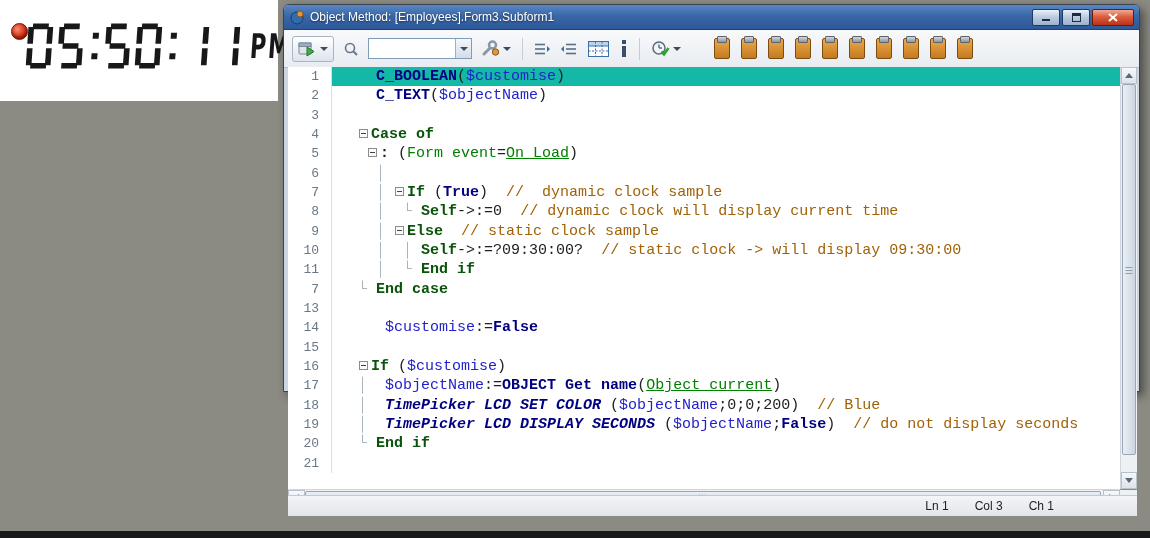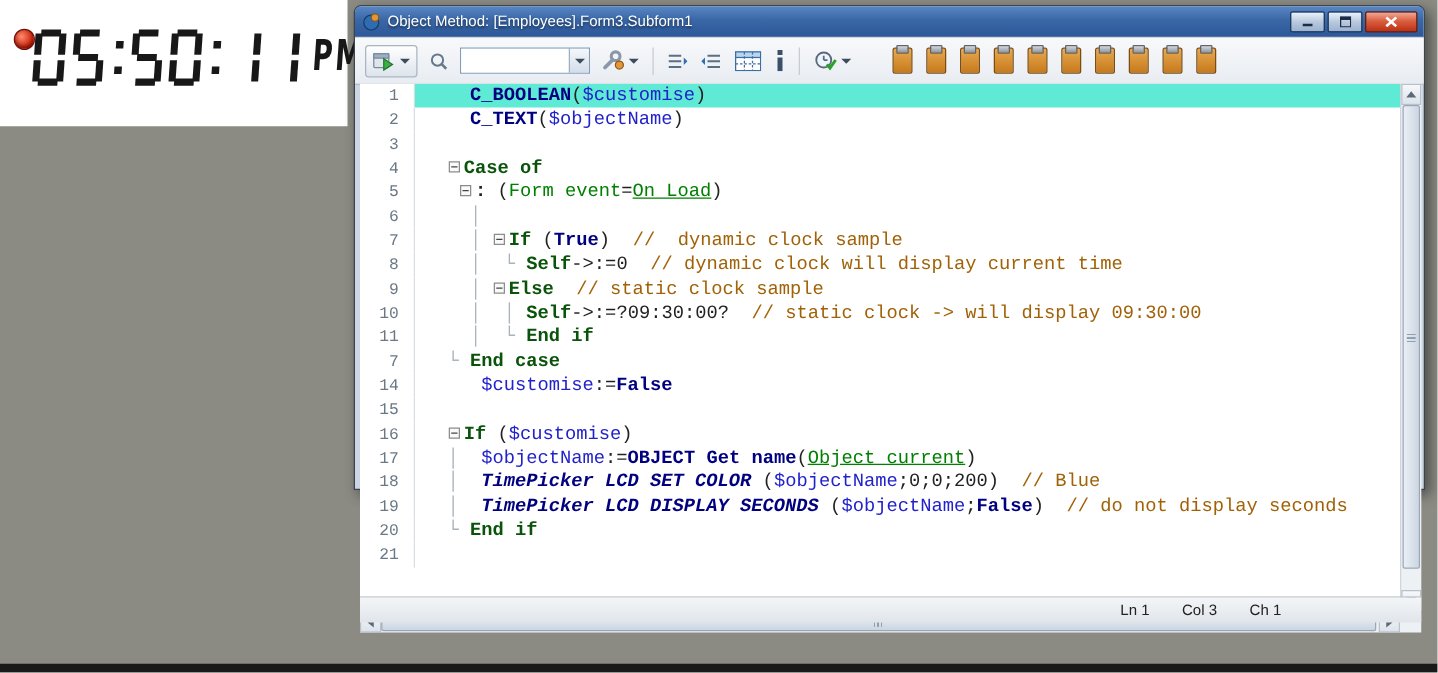--- a/index.html
+++ b/index.html
@@ -81,21 +81,21 @@
   .code-lines{
     position:absolute;left:0;top:0;width:832px;height:422px;
     font-family:"Liberation Mono",monospace;font-size:15px;
   }
   .code-line{display:flex;height:19.33px;line-height:19.33px}
   .gutter-num{
     flex:0 0 44px;box-sizing:border-box;text-align:right;padding-right:12px;
     font-size:13px;color:#6a7886;background:#fff;border-right:1px solid #dadde1;
   }
   .code-text{flex:1;margin:0;padding-left:8px;white-space:pre;font:inherit;overflow:hidden}
-  .code-line.selected .code-text{background:#5eead4}
+  .code-line.selected .code-text{background:#14b8a6}
   .tk-txt{color:#222}
   .tk-cmd{color:#000080;font-weight:bold}
   .tk-var{color:#2222cc}
   .tk-kw{color:#0a530a;font-weight:bold}
   .tk-grn{color:#008000}
   .tk-cst{color:#008000;text-decoration:underline}
   .tk-com{color:#a16207}
   .tk-plg{color:#000080;font-weight:bold;font-style:italic}
   .tk-op{color:#222;font-weight:bold}
   .tk-num{color:#222}
@@ -133,23 +133,23 @@
     content:"";position:absolute;left:50%;top:50%;width:8px;height:7px;transform:translate(-50%,-50%);
     background:repeating-linear-gradient(90deg,#8fa0b2 0 1px,transparent 1px 3px);
   }
   .sb-corner{position:absolute;left:836px;top:485px;width:17px;height:16px;background:#eef1f4}
   .tri-up{width:0;height:0;border-left:4px solid transparent;border-right:4px solid transparent;border-bottom:5px solid #5a6a7a}
   .tri-down{width:0;height:0;border-left:4px solid transparent;border-right:4px solid transparent;border-top:5px solid #5a6a7a}
   .tri-left{width:0;height:0;border-top:4px solid transparent;border-bottom:4px solid transparent;border-right:5px solid #5a6a7a}
   .tri-right{width:0;height:0;border-top:4px solid transparent;border-bottom:4px solid transparent;border-left:5px solid #5a6a7a}
   
   .statusbar{
-    position:absolute;left:4px;top:472px;width:849px;height:21px;box-sizing:border-box;
+    position:absolute;left:4px;top:490px;width:849px;height:21px;box-sizing:border-box;
     background:linear-gradient(#f3f5f7,#e1e5ea);border-top:1px solid #c4cad1;
-    display:flex;align-items:center;justify-content:flex-end;gap:26px;padding-right:112px;
+    display:flex;align-items:center;justify-content:flex-end;gap:26px;padding-right:83px;
     font-size:12px;color:#222;
   }
 </style>
 </head>
 <body>
 
 <div class="form-panel">
   <div class="record-badge"></div>
   <div class="lcd-clock">
     <span class="lcd-time">
@@ -362,20 +362,24 @@
           <div class="gutter-num">10</div>
           <pre class="code-text"><span class="tk-txt">    </span><span class="tk-gde">│</span><span class="tk-txt">  </span><span class="tk-gde">│</span><span class="tk-txt"> </span><span class="tk-kw">Self</span><span class="tk-txt">-&gt;:=</span><span class="tk-num">?09:30:00?</span><span class="tk-com">  // static clock -&gt; will display 09:30:00</span></pre>
         </div>
         <div class="code-line">
           <div class="gutter-num">11</div>
           <pre class="code-text"><span class="tk-txt">    </span><span class="tk-gde">│</span><span class="tk-txt">  </span><span class="tk-gde">└</span><span class="tk-txt"> </span><span class="tk-kw">End if</span></pre>
         </div>
         <div class="code-line">
           <div class="gutter-num">7</div>
           <pre class="code-text"><span class="tk-txt">  </span><span class="tk-gde">└</span><span class="tk-txt"> </span><span class="tk-kw">End case</span></pre>
+        </div>
+        <div class="code-line">
+          <div class="gutter-num">13</div>
+          <pre class="code-text"></pre>
         </div>
         <div class="code-line">
           <div class="gutter-num">14</div>
           <pre class="code-text"><span class="tk-txt">     </span><span class="tk-var">$customise</span><span class="tk-txt">:=</span><span class="tk-cmd">False</span></pre>
         </div>
         <div class="code-line">
           <div class="gutter-num">15</div>
           <pre class="code-text"></pre>
         </div>
         <div class="code-line">

